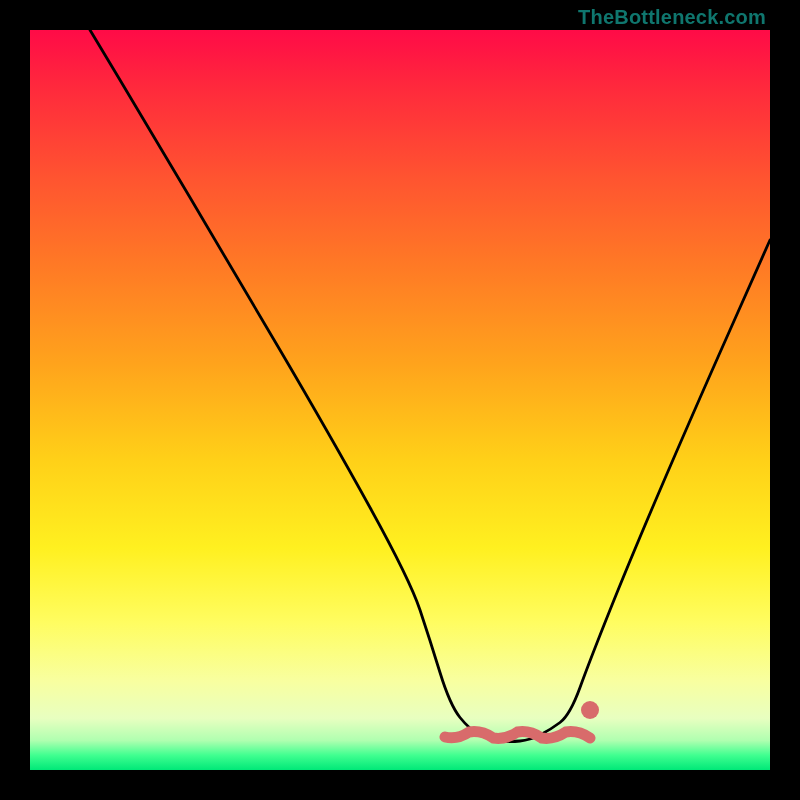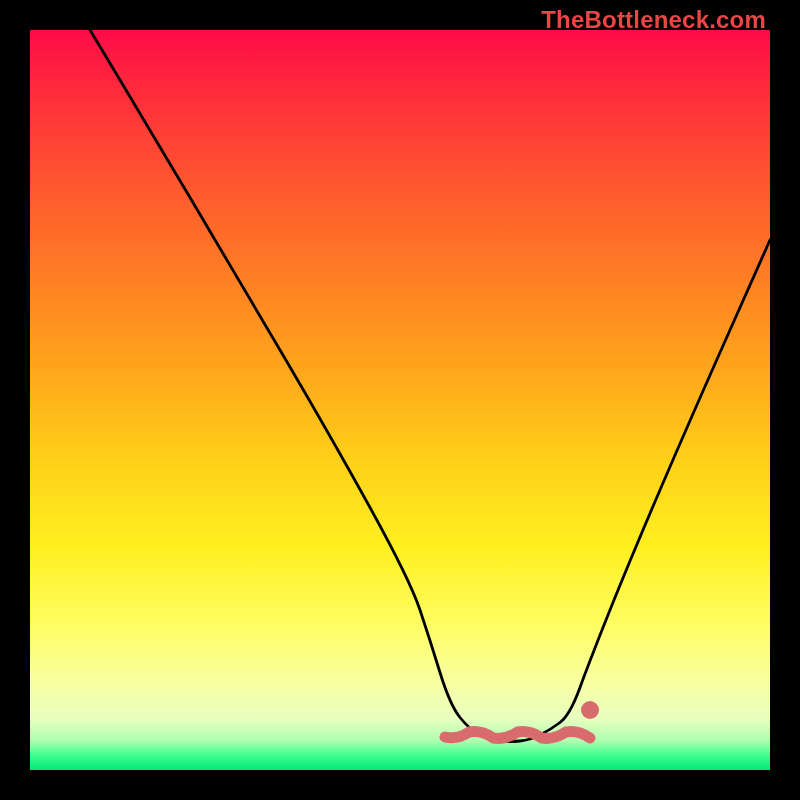--- a/index.html
+++ b/index.html
@@ -40,23 +40,23 @@
       #b0ffb0 96%,
       #40ff90 98%,
       #00e878 100%
     );
   }
   .watermark {
     position: absolute;
     right: 34px;
     top: 6px;
     font-family: Arial, Helvetica, sans-serif;
-    font-size: 24px;
+    font-size: 20px;
     font-weight: 600;
-    color: #ef4444;
+    color: #0f766e;
     letter-spacing: 0.2px;
   }
   svg.curve {
     position: absolute;
     left: 0;
     top: 0;
     width: 740px;
     height: 740px;
     overflow: visible;
   }

